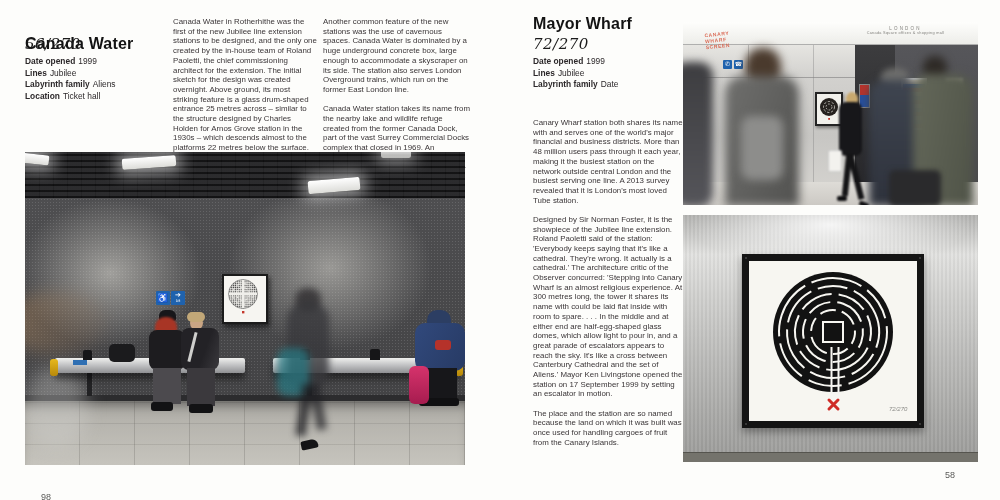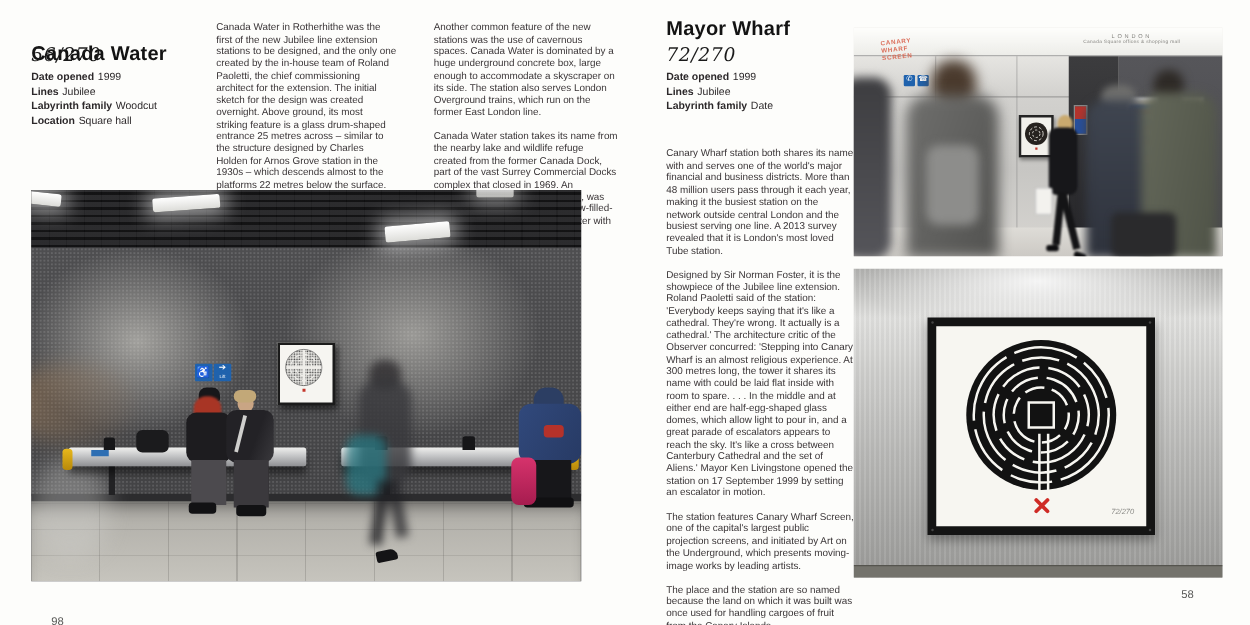--- a/index.html
+++ b/index.html
@@ -88,28 +88,28 @@
 <body>
 
 <div class="abs" style="left:0;top:0;width:500px;height:500px;">
 
   <div class="abs page-title" style="left:25px;top:15px;margin-top:20px;">Canada Water</div>
   <div class="abs index-num" style="left:25px;top:35px;">56/270</div>
 
   <div class="abs meta" style="left:25px;top:56px;width:140px;">
     <div><span class="lbl">Date opened</span><span>1999</span></div>
     <div><span class="lbl">Lines</span><span>Jubilee</span></div>
-    <div><span class="lbl">Labyrinth family</span><span>Woodcut</span></div>
-    <div><span class="lbl">Location</span><span>Square hall</span></div>
+    <div><span class="lbl">Labyrinth family</span><span>Aliens</span></div>
+    <div><span class="lbl">Location</span><span>Ticket hall</span></div>
   </div>
 
   <div class="abs bodycol" style="left:173px;top:17px;width:144px;">
     <p>Canada Water in Rotherhithe was the first of the new Jubilee line extension stations to be designed, and the only one created by the in-house team of Roland Paoletti, the chief commissioning architect for the extension. The initial sketch for the design was created overnight. Above ground, its most striking feature is a glass drum-shaped entrance 25 metres across – similar to the structure designed by Charles Holden for Arnos Grove station in the 1930s – which descends almost to the platforms 22 metres below the surface. This feature was designed to allow natural light to reach deep into the station, a design principle shared across the extension.</p>
   </div>
-  <div class="abs bodycol" style="left:323px;top:17px;width:148px;margin-left:24px;">
+  <div class="abs bodycol" style="left:323px;top:17px;width:148px;">
     <p>Another common feature of the new stations was the use of cavernous spaces. Canada Water is dominated by a huge underground concrete box, large enough to accommodate a skyscraper on its side. The station also serves London Overground trains, which run on the former East London line.</p>
     <p>Canada Water station takes its name from the nearby lake and wildlife refuge created from the former Canada Dock, part of the vast Surrey Commercial Docks complex that closed in 1969. An ornamental canal, Albion Channel, was created through the site of the now-filled-in Albion Dock to link Canada Water with Surrey Water.</p>
   </div>
 
   <div id="p1" class="abs photo">
     <div class="abs p1-wall"></div>
     <div class="abs p1-ceiling"></div>
     <div class="abs p1-light" style="left:97px;top:5px;width:54px;height:11px;transform:rotate(-4deg);"></div>
     <div class="abs p1-light" style="left:283px;top:27px;width:52px;height:13px;transform:rotate(-5deg);"></div>
     <div class="abs p1-light" style="left:-6px;top:2px;width:30px;height:10px;transform:rotate(6deg);"></div>
@@ -205,21 +205,20 @@
 
   <div class="abs meta" style="left:33px;top:56px;width:118px;">
     <div><span class="lbl">Date opened</span><span>1999</span></div>
     <div><span class="lbl">Lines</span><span>Jubilee</span></div>
     <div><span class="lbl">Labyrinth family</span><span>Date</span></div>
   </div>
 
   <div class="abs bodycol" style="left:33px;top:118px;width:150px;">
     <p>Canary Wharf station both shares its name with and serves one of the world's major financial and business districts. More than 48 million users pass through it each year, making it the busiest station on the network outside central London and the busiest serving one line. A 2013 survey revealed that it is London's most loved Tube station.</p>
     <p>Designed by Sir Norman Foster, it is the showpiece of the Jubilee line extension. Roland Paoletti said of the station: 'Everybody keeps saying that it's like a cathedral. They're wrong. It actually is a cathedral.' The architecture critic of the Observer concurred: 'Stepping into Canary Wharf is an almost religious experience. At 300 metres long, the tower it shares its name with could be laid flat inside with room to spare. . . . In the middle and at either end are half-egg-shaped glass domes, which allow light to pour in, and a great parade of escalators appears to reach the sky. It's like a cross between Canterbury Cathedral and the set of Aliens.' Mayor Ken Livingstone opened the station on 17 September 1999 by setting an escalator in motion.</p>
-    <p>The station features Canary Wharf Screen, one of the capital's largest public projection screens, and initiated by Art on the Underground, which presents moving-image works by leading artists.</p>
     <p>The place and the station are so named because the land on which it was built was once used for handling cargoes of fruit from the Canary Islands.</p>
   </div>
 
   <div class="abs pagenum" style="left:445px;top:470px;">58</div>
 </div>
 
 <div id="p2" class="abs photo">
   <div class="abs p2-topband"></div>
   <div class="abs p2-joint-h" style="left:0;top:55px;width:175px;"></div>
   <div class="abs p2-joint-v" style="left:65px;top:23px;height:140px;"></div>

